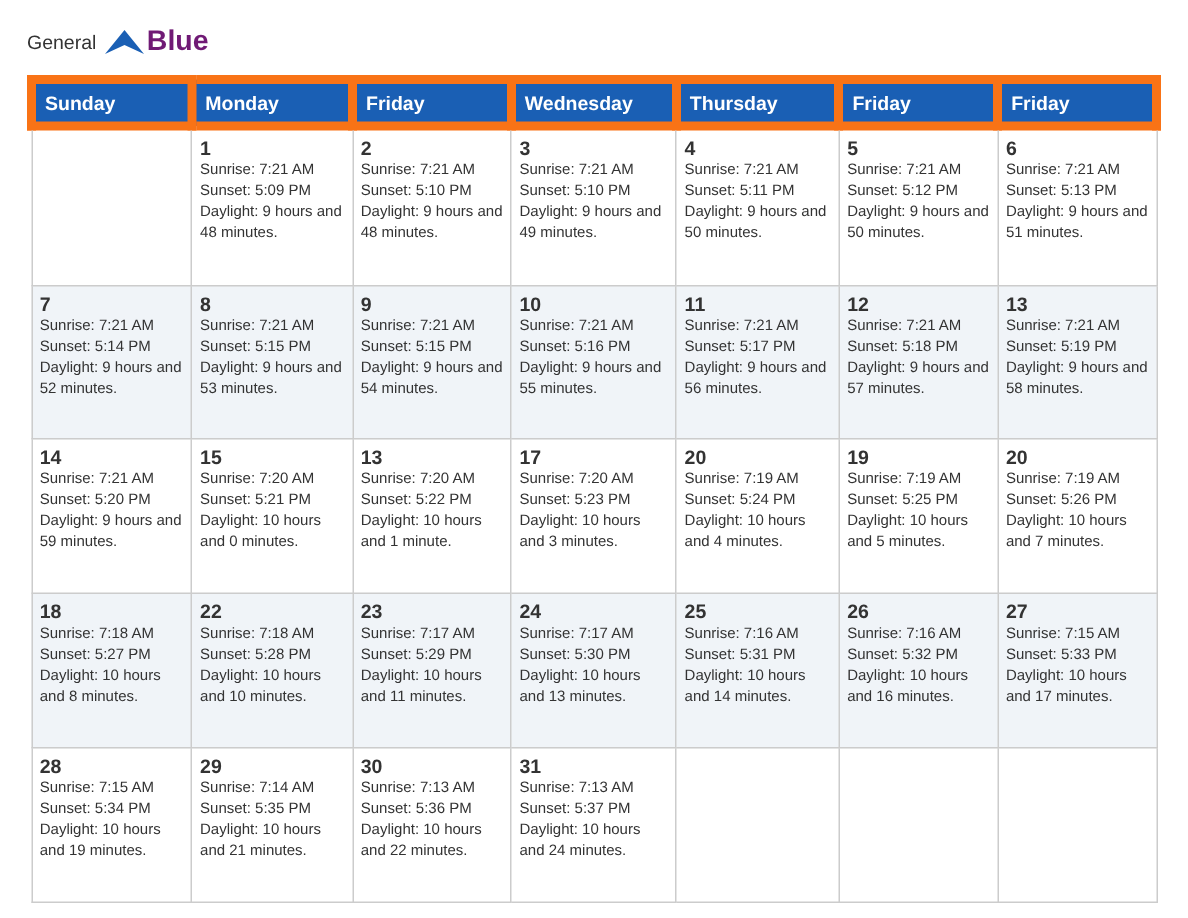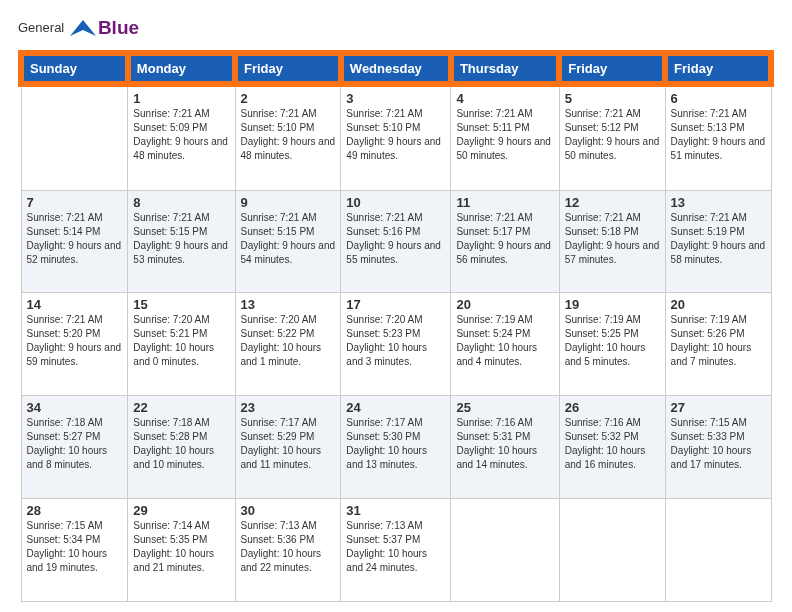--- a/index.html
+++ b/index.html
@@ -201,21 +201,21 @@
             <span class="day-num">19</span>
             <div class="day-info">Sunrise: 7:19 AM<br>Sunset: 5:25 PM<br>Daylight: 10 hours and 5 minutes.</div>
           </td>
           <td>
             <span class="day-num">20</span>
             <div class="day-info">Sunrise: 7:19 AM<br>Sunset: 5:26 PM<br>Daylight: 10 hours and 7 minutes.</div>
           </td>
         </tr>
         <tr>
           <td>
-            <span class="day-num">34</span>
+            <span class="day-num">18</span>
             <div class="day-info">Sunrise: 7:18 AM<br>Sunset: 5:27 PM<br>Daylight: 10 hours and 8 minutes.</div>
           </td>
           <td>
             <span class="day-num">22</span>
             <div class="day-info">Sunrise: 7:18 AM<br>Sunset: 5:28 PM<br>Daylight: 10 hours and 10 minutes.</div>
           </td>
           <td>
             <span class="day-num">23</span>
             <div class="day-info">Sunrise: 7:17 AM<br>Sunset: 5:29 PM<br>Daylight: 10 hours and 11 minutes.</div>
           </td>

